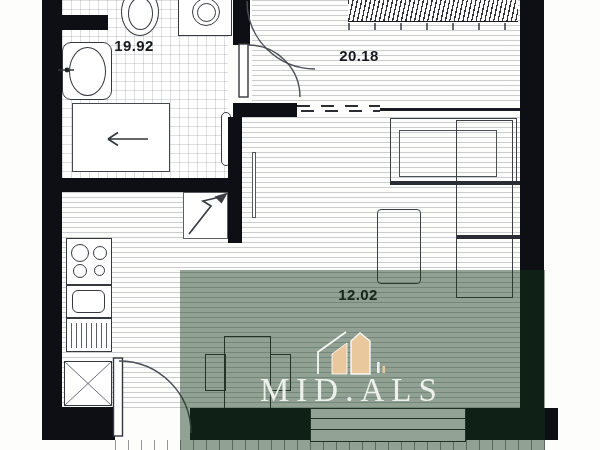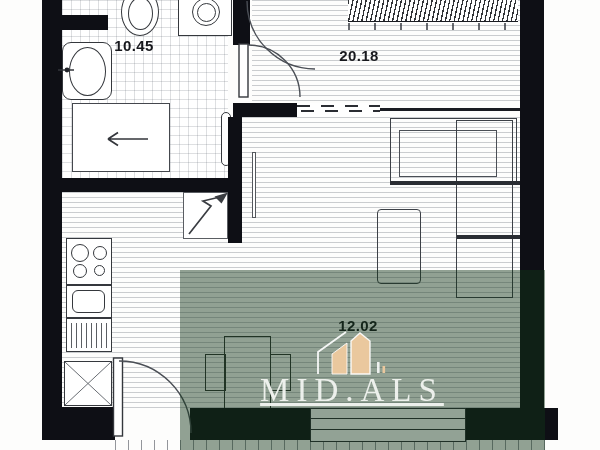--- a/index.html
+++ b/index.html
@@ -40,23 +40,23 @@
   .room-label{
     position:absolute;z-index:26;width:58px;text-align:center;
     font-size:15px;font-weight:700;color:#17181d;letter-spacing:0.4px;
   }
   #svg-overlay{position:absolute;left:0;top:0;z-index:25;}
   #watermark-band{
     position:absolute;left:180px;top:270px;width:365px;height:180px;
     background:var(--watermark-green-rgba,rgba(17,52,24,0.46));z-index:40;
   }
   #brand-text{
-    position:absolute;left:249px;top:372px;width:206px;z-index:41;text-align:center;
+    position:absolute;left:260px;top:372px;width:206px;z-index:41;
     font-family:"Liberation Serif",serif;font-size:33px;letter-spacing:7px;
-    color:var(--watermark-text,#f2f5f1);opacity:0.95;text-decoration:underline;
+    color:var(--watermark-text,#f2f5f1);opacity:0.95;
   }
   #brand-logo{position:absolute;left:310px;top:328px;z-index:41;}
   .vlines{background:repeating-linear-gradient(90deg, rgba(50,54,60,0.8) 0 1.2px, transparent 1.2px 5px);}
   .win{position:absolute;background:#fff;border:1px solid #2b2d33;box-sizing:border-box;z-index:16;}
   .win .sill{position:absolute;left:0;right:0;height:1px;background:#2b2d33;}
 </style>
 </head>
 <body>
 
 <div id="plan">
@@ -139,23 +139,23 @@
     <rect x="113.5" y="358" width="9" height="78" fill="#ffffff" stroke="#34373c" stroke-width="1.4"></rect>
     <path d="M 119 361 A 72 72 0 0 1 191 433" fill="none" stroke="#4a4e55" stroke-width="1.4"></path>
     <path d="M 148 139 L 108 139 M 108 139 L 118 132.5 M 108 139 L 118 145.5" fill="none" stroke="#33363b" stroke-width="1.7"></path>
     <path d="M 189 234 L 211 206 L 203 201 L 222 196.5" fill="none" stroke="#3a3d42" stroke-width="1.7"></path>
     <polygon points="228,192.5 214.5,196.5 221.5,203.5" fill="#3a3d42"></polygon>
     <path d="M 65 362 L 111 405 M 111 362 L 65 405" stroke="#6a6e74" stroke-width="1"></path>
     <path d="M 58 70 L 74 70" stroke="#33363b" stroke-width="1.5"></path>
     <circle cx="67" cy="70" r="2.4" fill="#22242a"></circle>
   </svg>
 
-  <div class="room-label" style="left:105px;top:37px;">10.45</div>
+  <div class="room-label" style="left:105px;top:37px;">19.92</div>
   <div class="room-label" style="left:330px;top:47px;">20.18</div>
-  <div class="room-label" style="left:329px;top:286px;margin-top:31px;">12.02</div>
+  <div class="room-label" style="left:329px;top:286px;">12.02</div>
 
   <div id="watermark-band"></div>
   <svg id="brand-logo" width="80" height="48" viewBox="0 0 80 48">
     <polyline points="8,46 8,24 36,4" fill="none" stroke="rgba(255,255,255,0.92)" stroke-width="1.8"></polyline>
     <polygon points="22,46 22,26 37,15 37,46" fill="#eac89e" stroke="rgba(255,255,255,0.85)" stroke-width="1"></polygon>
     <polygon points="41,46 41,13 50,5 60,13 60,46" fill="#eac89e" stroke="rgba(255,255,255,0.9)" stroke-width="1.4"></polygon>
     <rect x="67" y="34" width="2.6" height="11" fill="rgba(255,255,255,0.85)"></rect>
     <rect x="72.5" y="38" width="2.6" height="7" fill="#eac89e"></rect>
   </svg>
   <div id="brand-text">MID.ALS</div>

